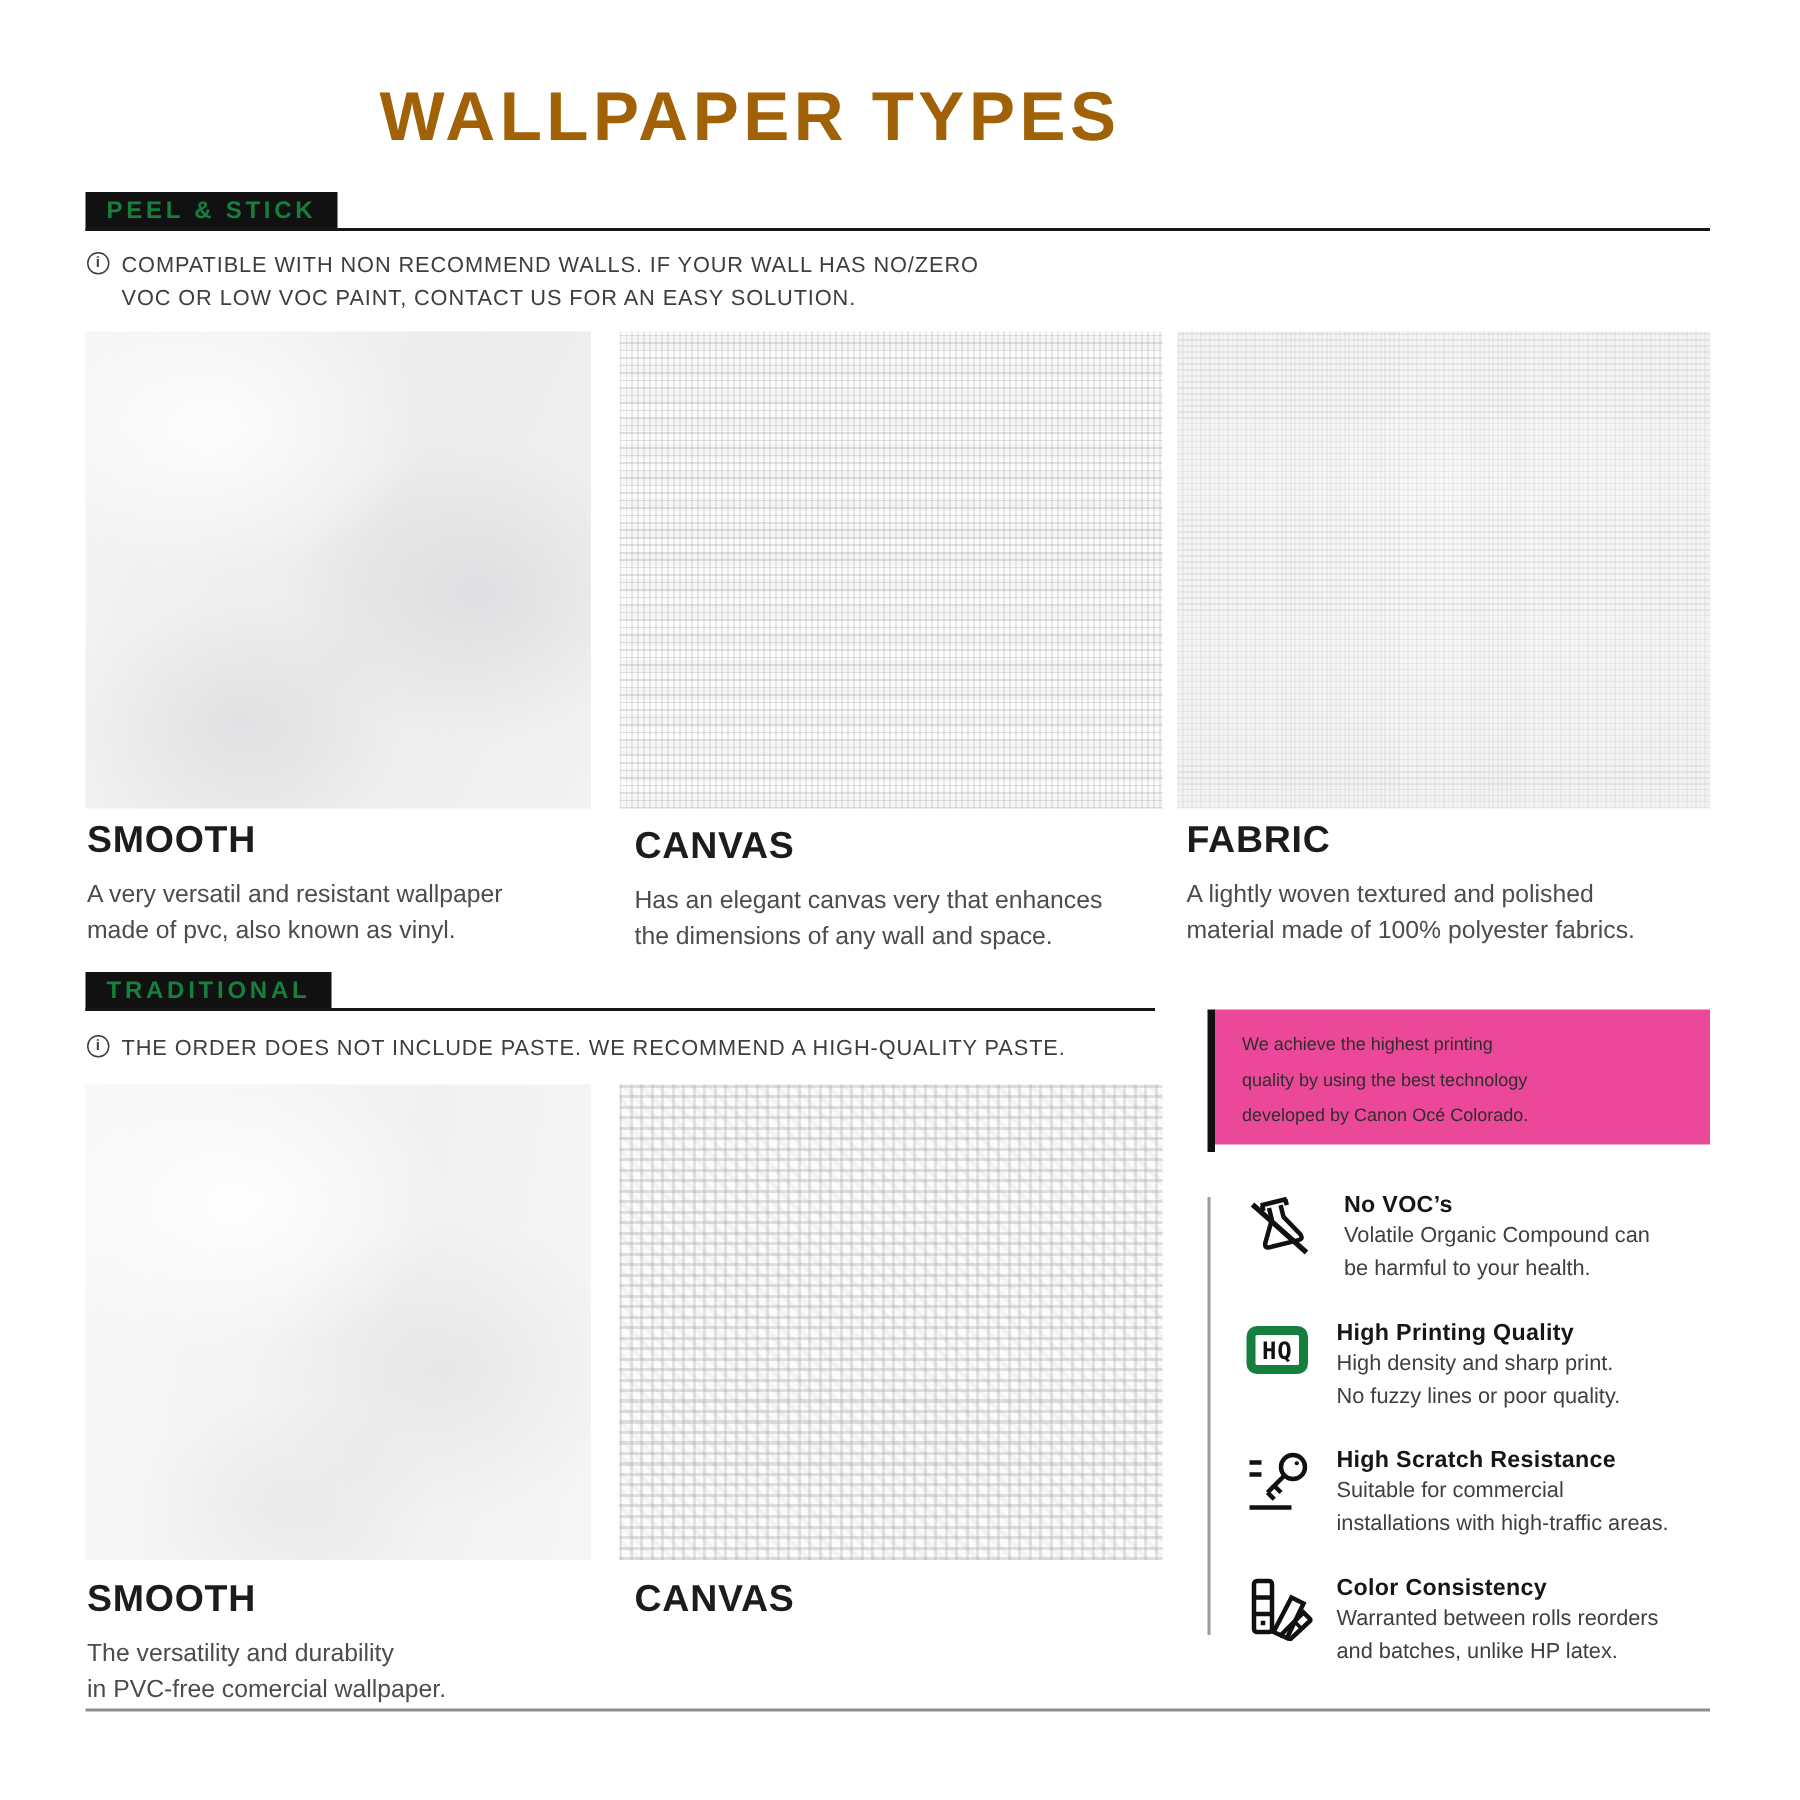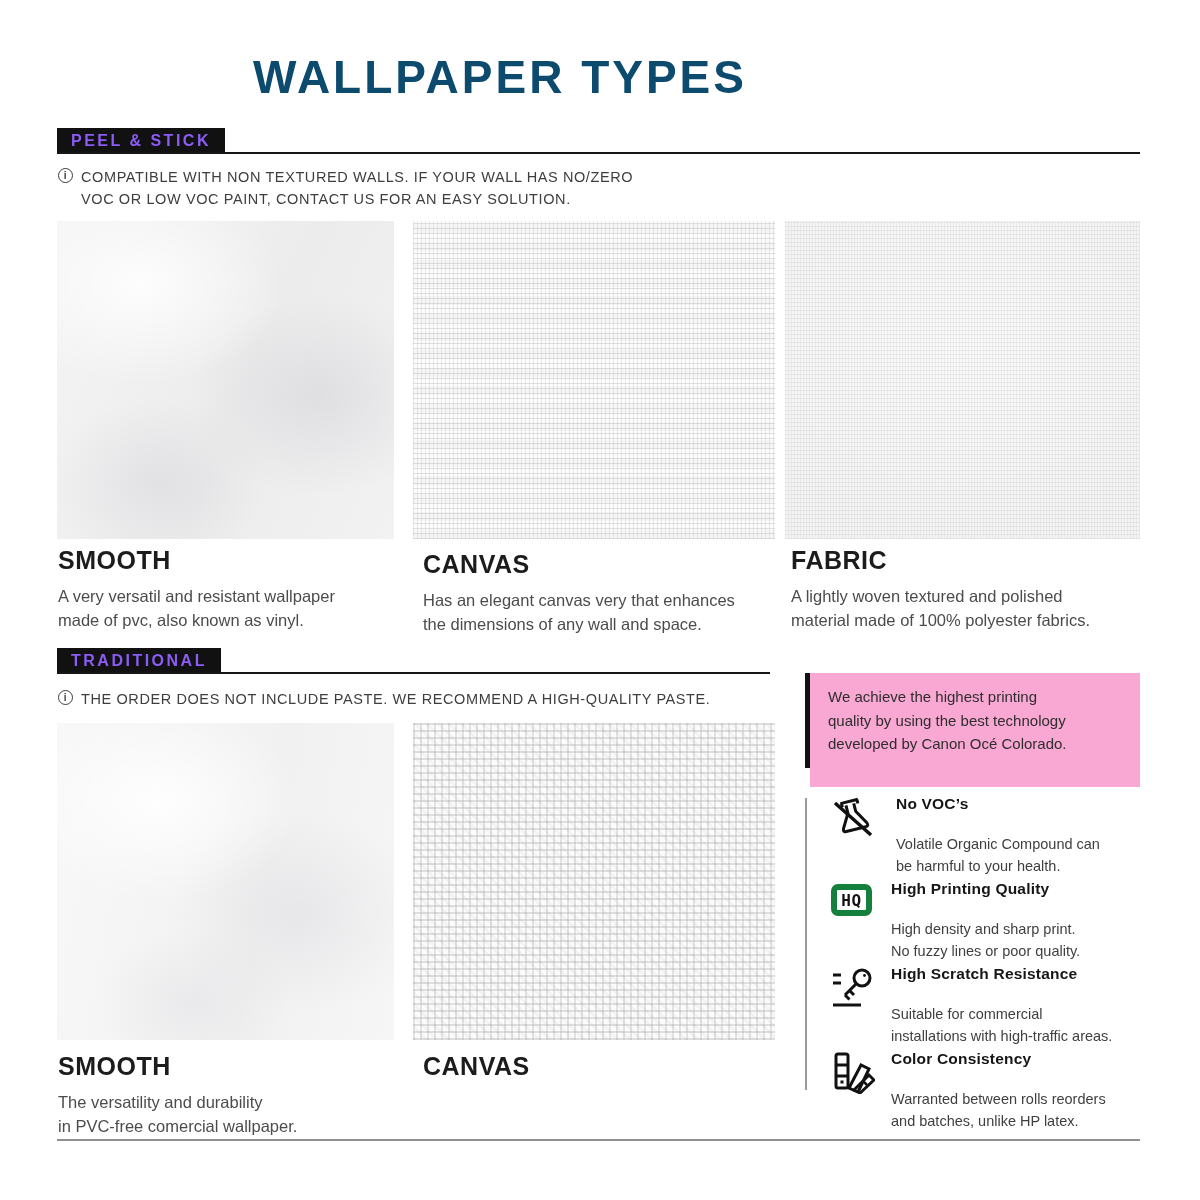--- a/index.html
+++ b/index.html
@@ -14,27 +14,27 @@
   }
   .abs { position: absolute; }
 
   
   .page-title {
     left: 0; top: 50px; width: 1000px;
     text-align: center;
     font-size: 46px;
     font-weight: bold;
     letter-spacing: 3px;
-    color: #0c4a6e;
+    color: #a16207;
   }
 
   
   .badge {
     background: #111111;
-    color: #8b5cf6;
+    color: #15803d;
     font-size: 16px;
     font-weight: bold;
     letter-spacing: 2.5px;
     height: 26px;
     line-height: 26px;
     padding: 0 14px;
     display: inline-block;
   }
   .rule-dark { height: 2px; background: #161616; }
   .rule-gray { height: 2px; background: #8f8f8f; }
@@ -112,44 +112,44 @@
   }
   .caption-desc {
     margin-top: 9px;
     font-size: 16.5px;
     line-height: 24px;
     color: #4c4c4c;
   }
 
   
   .quote-box {
-    left: 810px; top: 673px; width: 330px; height: 114px;
-    background: #f9a8d4;
+    left: 810px; top: 673px; width: 330px; height: 90px;
+    background: #ec4899;
     padding: 12px 18px;
-    font-size: 15px;
+    font-size: 12px;
     line-height: 23.5px;
     color: #2e2e2e;
   }
   .quote-bar { left: 805px; top: 673px; width: 5px; height: 95px; background: #111111; }
 
   .feature {
     left: 831px; width: 320px;
     display: flex;
     align-items: flex-start;
     gap: 16px;
   }
   .feature-icon-box { flex: 0 0 44px; width: 44px; height: 44px; }
   .feature-title {
     font-size: 15.5px;
     font-weight: bold;
     color: #161616;
     letter-spacing: 0.2px;
   }
   .feature-desc {
-    margin-top: 21px;
+    margin-top: 1px;
     font-size: 14.5px;
     line-height: 21.5px;
     color: #3f3f3f;
   }
   .hq-box {
     width: 41px; height: 32px;
     margin-top: 4px;
     border: 6px solid #15803d;
     border-radius: 7px;
     display: flex; align-items: center; justify-content: center;
@@ -161,21 +161,21 @@
 </head>
 <body>
 
 <h1 class="abs page-title">WALLPAPER TYPES</h1>
 
 <div class="abs badge" style="left:57px; top:128px;">PEEL &amp; STICK</div>
 <div class="abs rule-dark" style="left:57px; top:152px; width:1083px;"></div>
 
 <div class="abs note" style="left:58px; top:166px; width:640px;">
   <span class="info-icon">i</span>
-  <span class="pre">COMPATIBLE WITH NON TEXTURED WALLS. IF YOUR WALL HAS NO/ZERO
+  <span class="pre">COMPATIBLE WITH NON RECOMMEND WALLS. IF YOUR WALL HAS NO/ZERO
 VOC OR LOW VOC PAINT, CONTACT US FOR AN EASY SOLUTION.</span>
 </div>
 
 <div class="swatch tex-smooth-a" style="left:57px; top:221px; width:337px; height:318px;"></div>
 <div class="swatch tex-canvas-a" style="left:413px; top:221px; width:362px; height:318px;"></div>
 <div class="swatch tex-fabric-a" style="left:785px; top:221px; width:355px; height:318px;"></div>
 
 <div class="abs" style="left:58px; top:546px; width:350px;">
   <div class="caption-title">SMOOTH</div>
   <div class="caption-desc pre">A very versatil and resistant wallpaper

